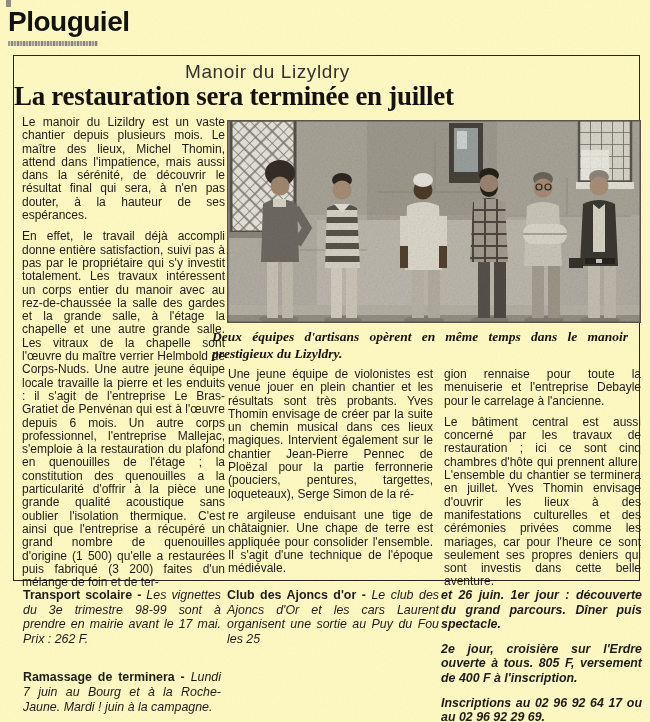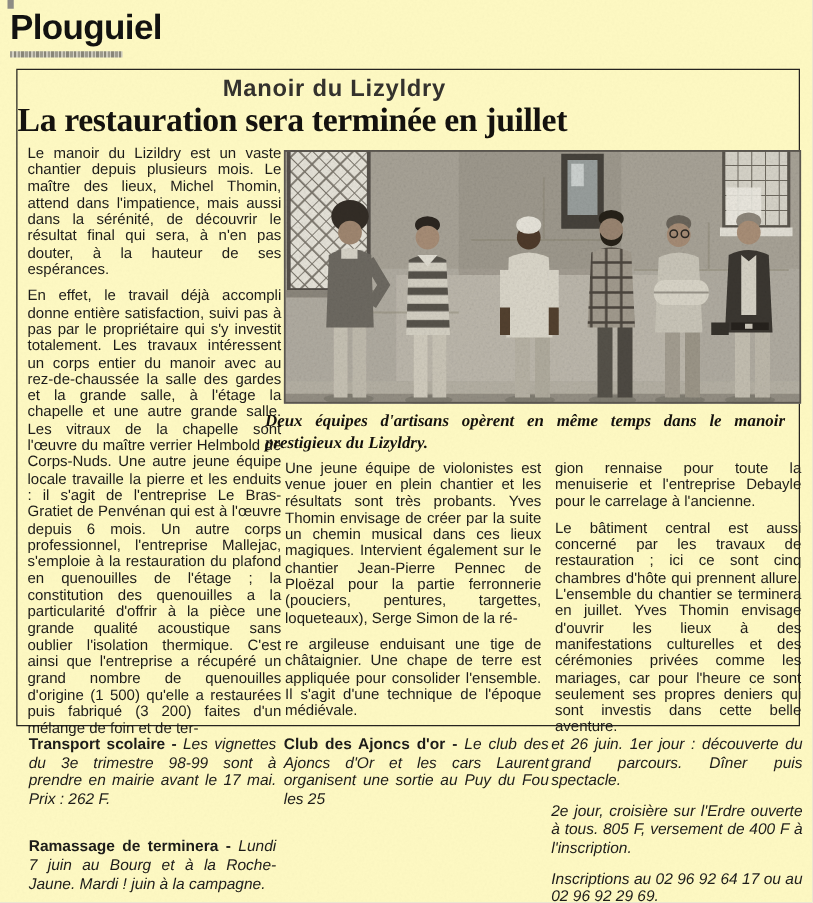--- a/index.html
+++ b/index.html
@@ -18,21 +18,21 @@
     background:repeating-linear-gradient(90deg,#8e8c85 0 2px,#cfcdc6 2px 3px,#75736c 3px 5px,#c4c2bb 5px 6px);
   }
 
   
   .article-box {
     position:absolute; left:13px; top:55px; width:625px; height:524px;
     border:1.5px solid #26241f;
   }
   .kicker {
     position:absolute; top:5px; left:0; right:0; text-align:center; padding-right:118px;
-    font-size:19px; font-weight:700; letter-spacing:.6px; color:#34322d;
+    font-size:19px; font-weight:400; letter-spacing:.6px; color:#34322d;
   }
   .headline {
     position:absolute; top:25px; left:0; right:0; margin:0; text-align:left; padding-right:54px;
     font-family:"Liberation Serif", serif; font-size:27px; font-weight:bold;
     letter-spacing:-0.3px; color:#14120e;
   }
 
   .col { position:absolute; font-size:12px; line-height:13.3px; text-align:justify; color:#1d1c19; }
   .col p { margin:0 0 8px 0; }
   .col1 { left:8px;  top:60px;  width:203px; }
@@ -51,21 +51,21 @@
   .briefs { position:absolute; top:588px; left:0; right:0; font-size:12.4px; line-height:14.6px; }
   .bcol { position:absolute; text-align:justify; color:#1d1c19; }
   .bcol1 { left:8px;   width:213px; }
   .bcol2 { left:227px; width:212px; }
   .bcol3 { left:441px; width:201px; }
   .brief { margin:0; }
   .bcol1 .brief { margin-bottom:24px;margin-left:15px; }
   .bcol2 .brief { margin-bottom:37px; }
   .btitle { font-weight:bold; }
   .bbody { font-style:italic; }
-  .bcol3 p { margin:0 0 10px 0; font-style:italic; }
+  .bcol3 p { margin:0 0 10px 0; font-style:italic;font-weight:bold; }
 
   .page-grain { position:absolute; left:0; top:0; pointer-events:none; }
 </style>
 </head>
 <body>
 
 <div class="page">
   <div class="speck"></div>
 
   <header class="masthead">

